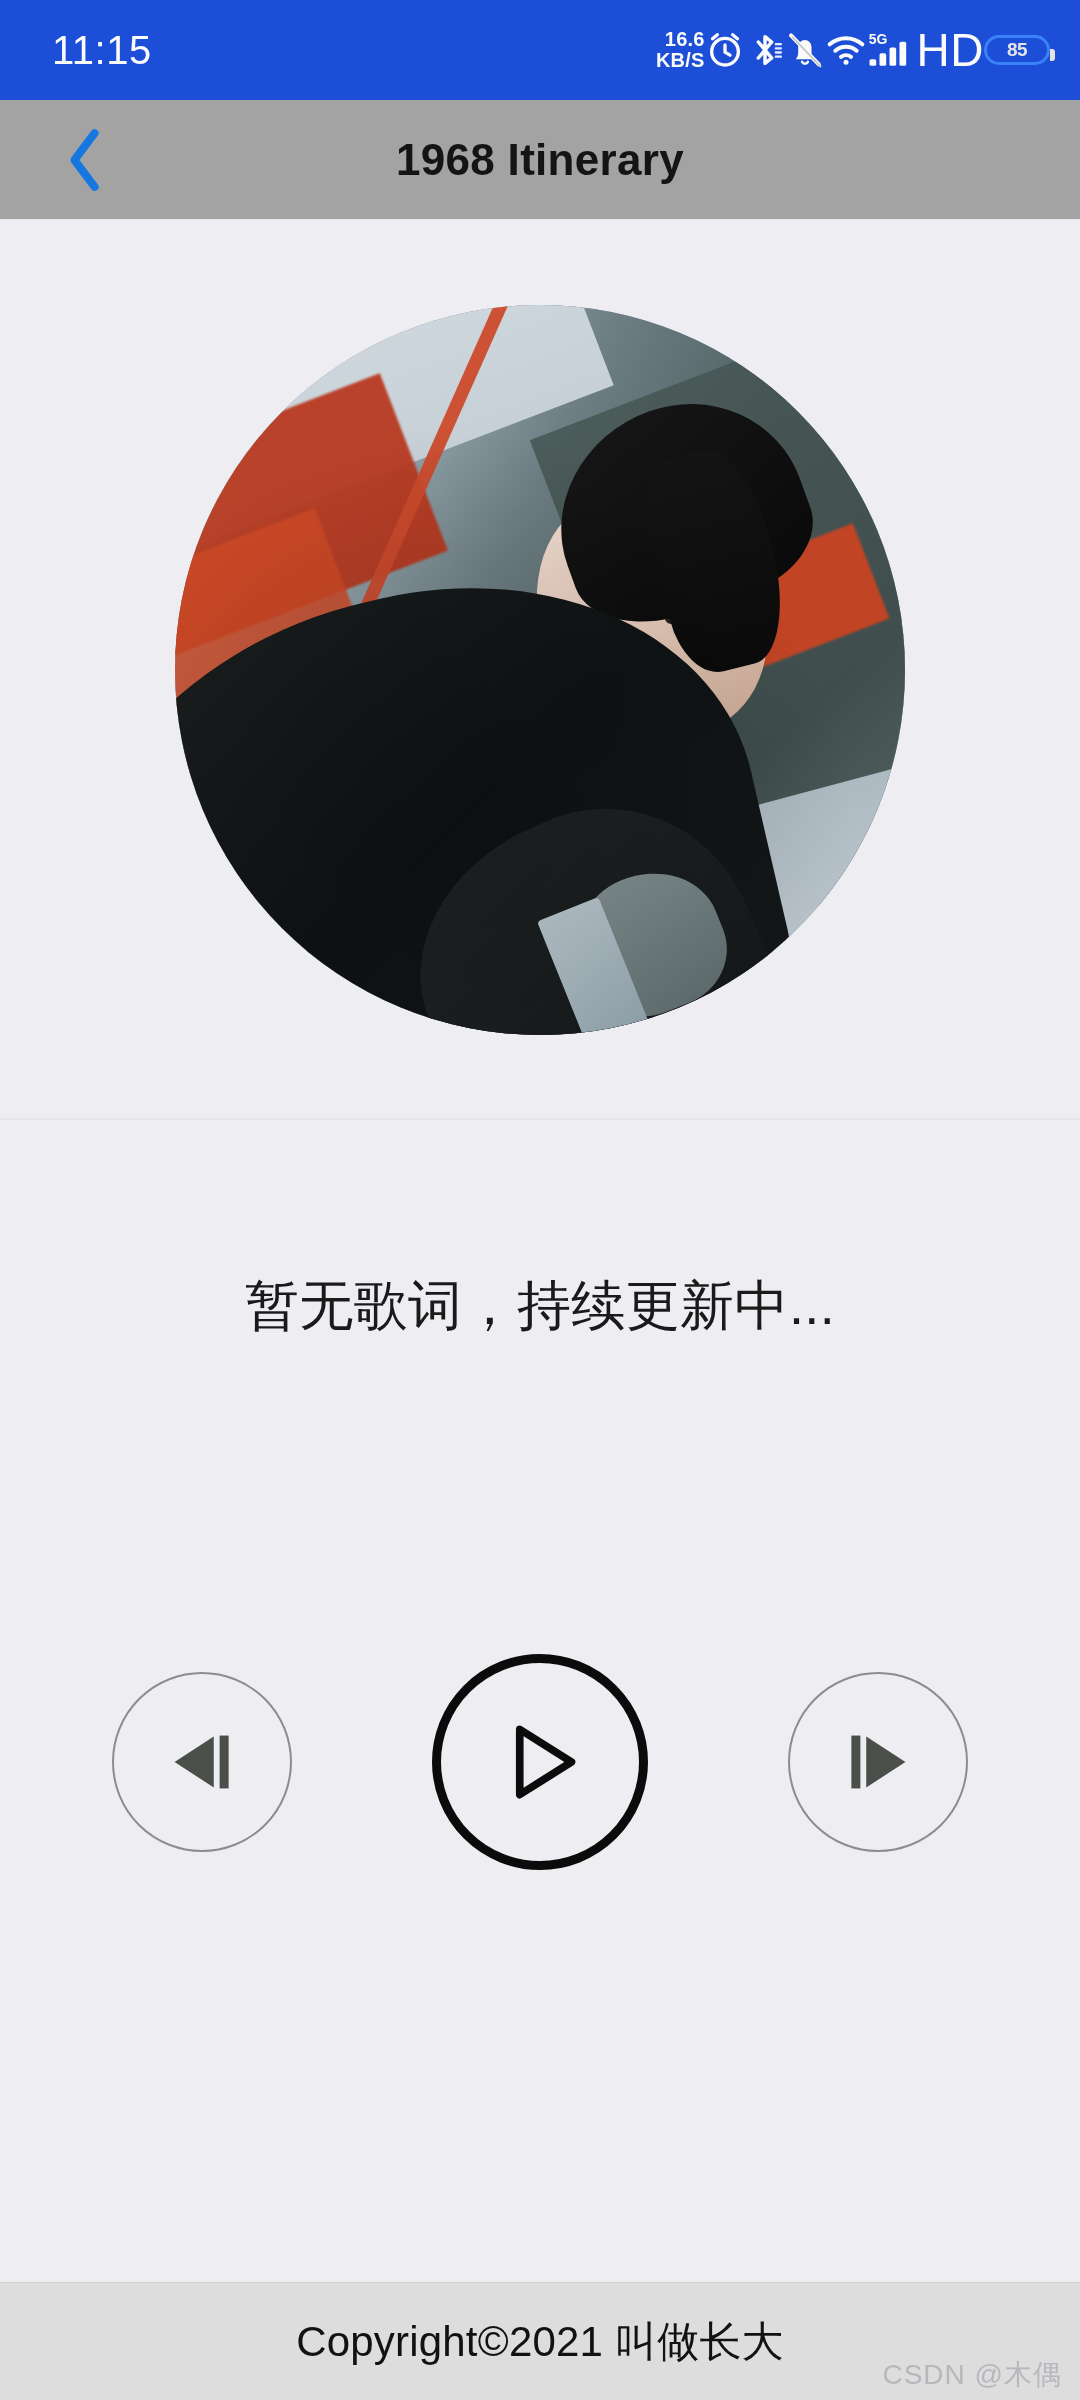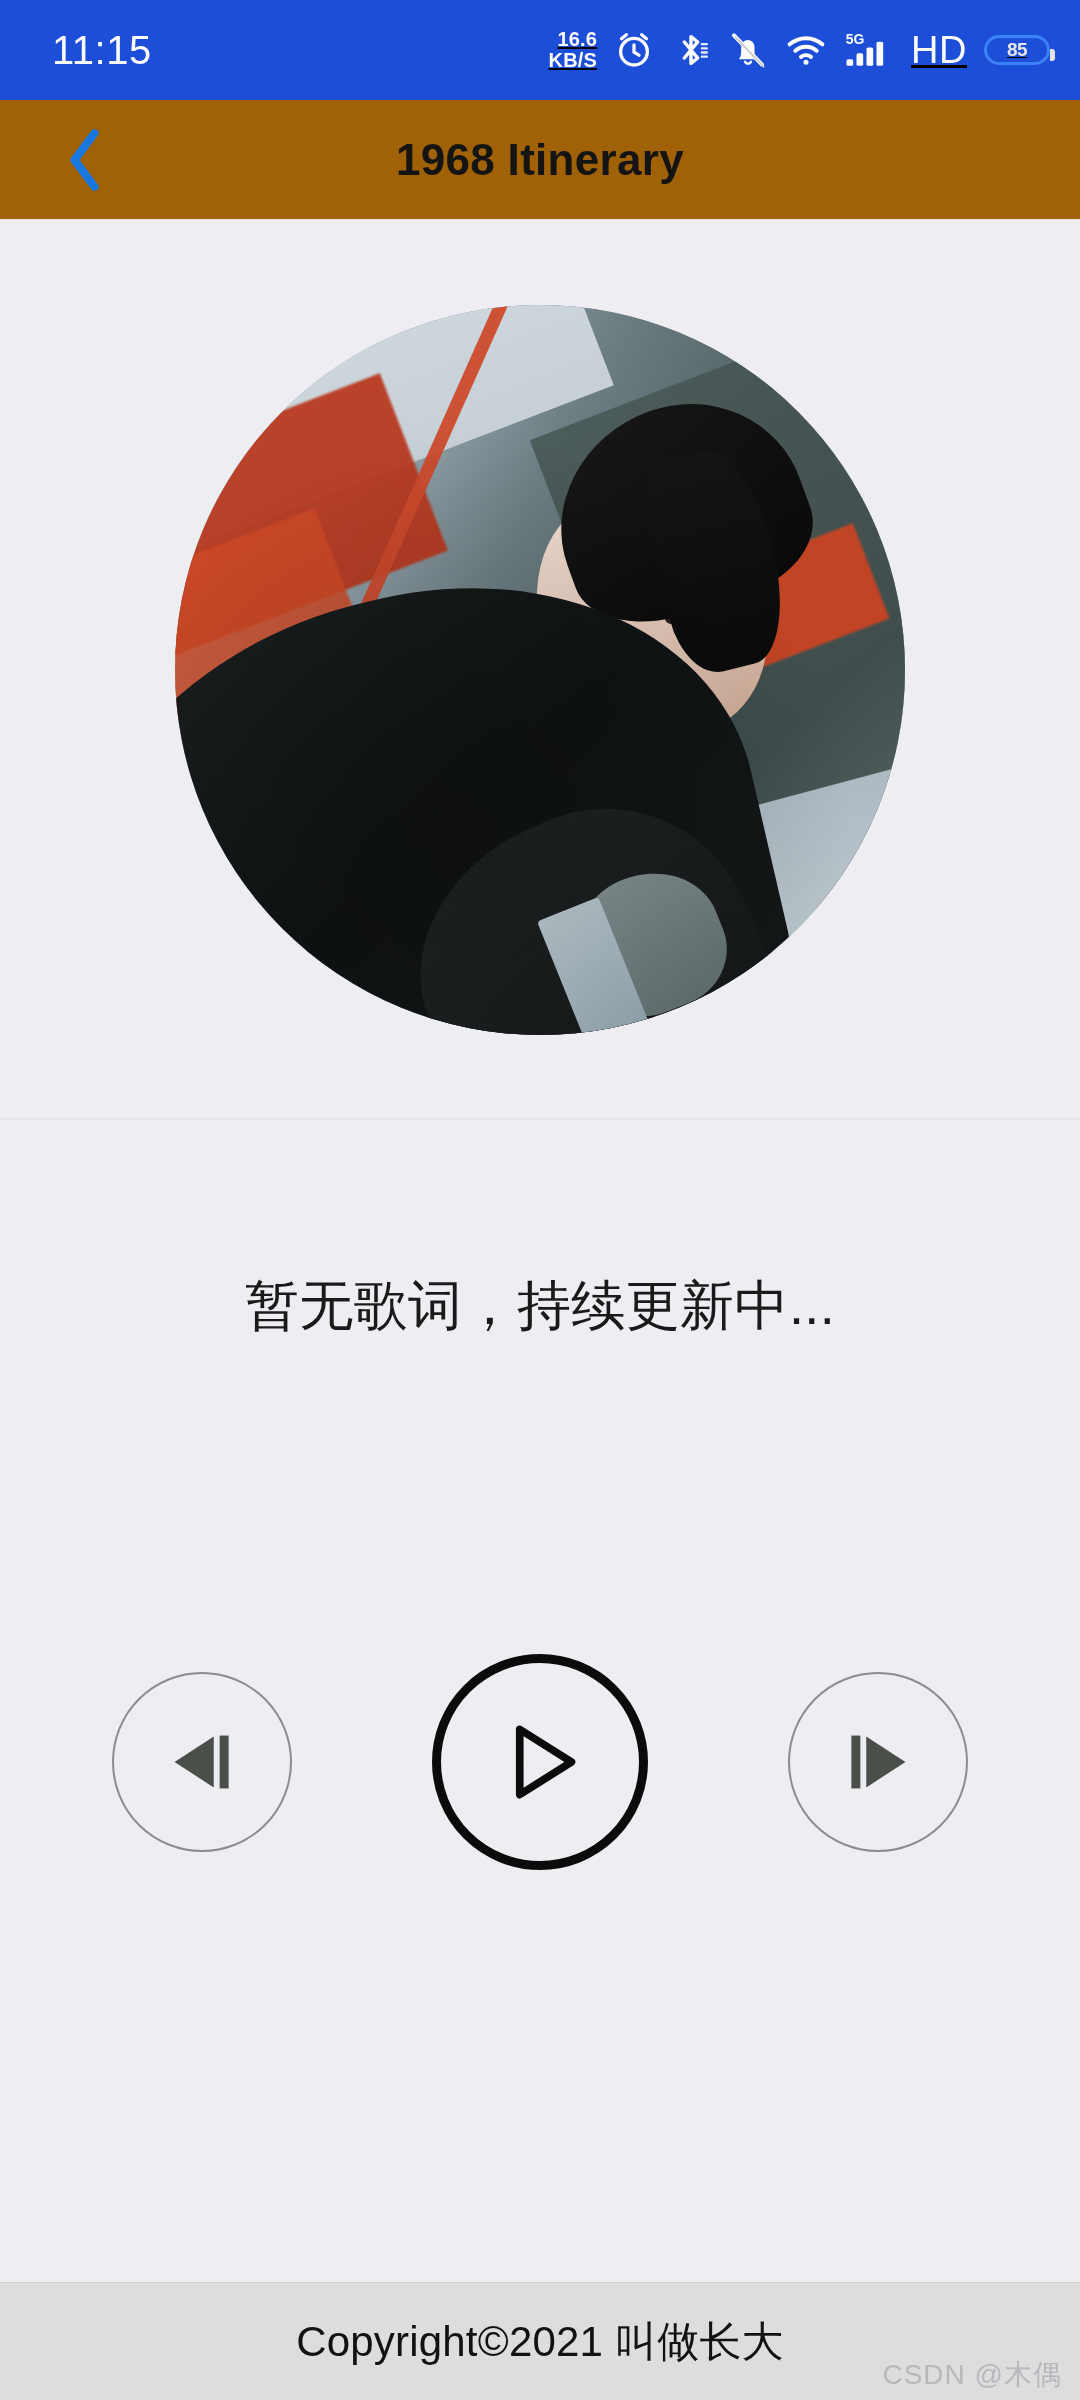--- a/index.html
+++ b/index.html
@@ -27,33 +27,33 @@
     position:relative;
   }
   .status-clock {
     color:#fbfbfb;
     font-size:40px;
     letter-spacing:0.5px;
     font-weight:400;
   }
   .status-right {
     margin-left:auto;
-    display:flex; align-items:center; gap:17px;text-decoration:underline;
+    display:flex; align-items:center; 
   }
   .netspeed {
     color:#fbfbfb;
     font-size:20px; font-weight:700;
     line-height:1.05;
     text-align:right;
     letter-spacing:0.2px;
   }
   .sicon { display:block; }
   .sicon svg { display:block; }
   .hd-text {
-    color:#fbfbfb; font-size:38px; font-weight:400;
+    color:#fbfbfb; font-size:46px; font-weight:400;
     letter-spacing:0.5px; line-height:1;
   }
   .battery {
     position:relative;
     width:66px; height:30px;
     border:3px solid #3b82f6;
     border-radius:17px;
     display:flex; align-items:center; justify-content:center;
   }
   .battery:after {
@@ -62,21 +62,21 @@
     border-radius:0 3px 3px 0;
   }
   .battery span {
     font-size:19px; color:#e4e4e4; font-weight:700;
     letter-spacing:-0.5px;
   }
 
   
   .title-bar {
     height:120px;
-    background:#a16207;
+    background:#a3a3a3;
     display:flex; align-items:center;
     position:relative;
     flex:0 0 auto;
     border-bottom:1px solid #e3e3e6;
   }
   .back-btn {
     position:absolute; left:30px; top:0;
     width:110px; height:120px;
     display:flex; align-items:center; justify-content:center;
     cursor:pointer;

